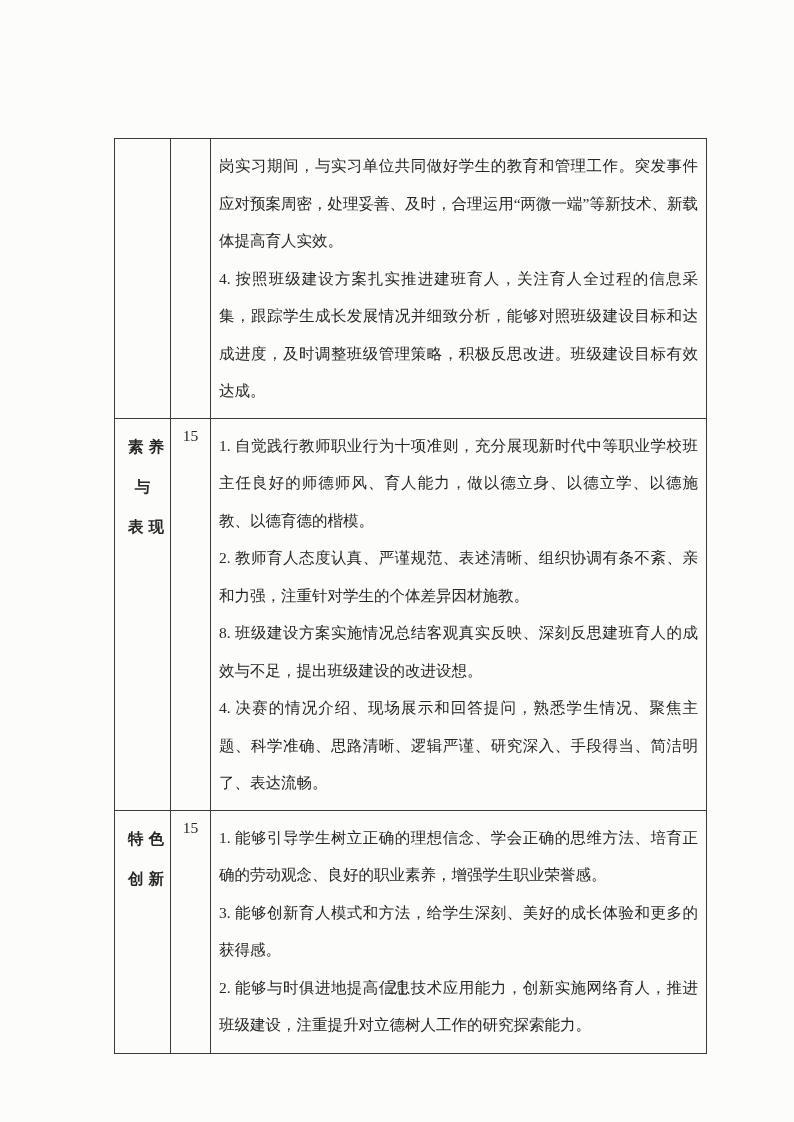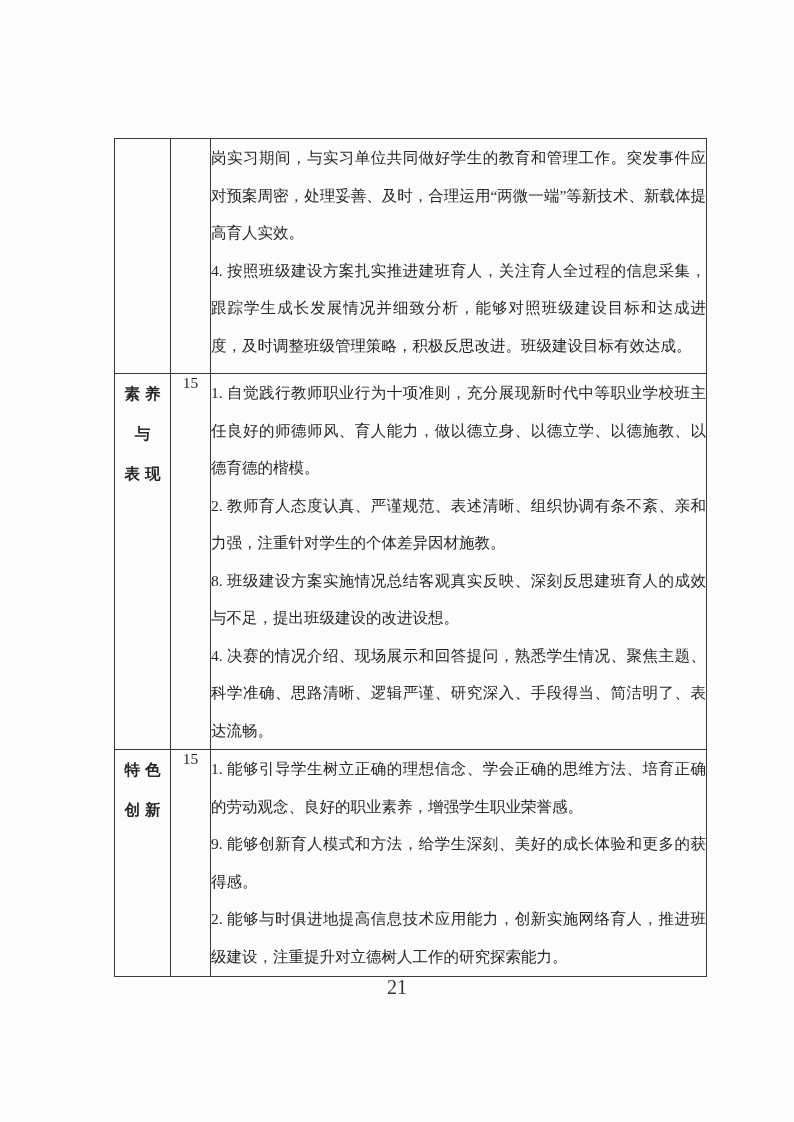--- a/index.html
+++ b/index.html
@@ -21,21 +21,21 @@
     position: absolute;
     left: 114px;
     top: 138px;
     width: 592px;
     border-collapse: collapse;
     table-layout: fixed;
   }
   table.rubric td {
     border: 1.4px solid #3a3a3a;
     vertical-align: top;
-    padding: 0;
+    padding: 8px;
     overflow: hidden;
   }
   td.cat {
     vertical-align: middle;
     text-align: center;
   }
   .cat-line {
     display: block;
     font-size: 15.5px;
     line-height: 40px;
@@ -116,21 +116,21 @@
     <tr class="row-3">
       <td class="cat">
         <span class="cat-line">特色</span>
         <span class="cat-line">创新</span>
       </td>
       <td class="score">
         <span>15</span>
       </td>
       <td class="criteria">
         <p>1. 能够引导学生树立正确的理想信念、学会正确的思维方法、培育正确的劳动观念、良好的职业素养，增强学生职业荣誉感。</p>
-        <p>9. 能够创新育人模式和方法，给学生深刻、美好的成长体验和更多的获得感。</p>
+        <p>3. 能够创新育人模式和方法，给学生深刻、美好的成长体验和更多的获得感。</p>
         <p>2. 能够与时俱进地提高信息技术应用能力，创新实施网络育人，推进班级建设，注重提升对立德树人工作的研究探索能力。</p>
       </td>
     </tr>
   </tbody>
     </table>
 
   <div class="page-number">21</div>
 
 </div>
 

